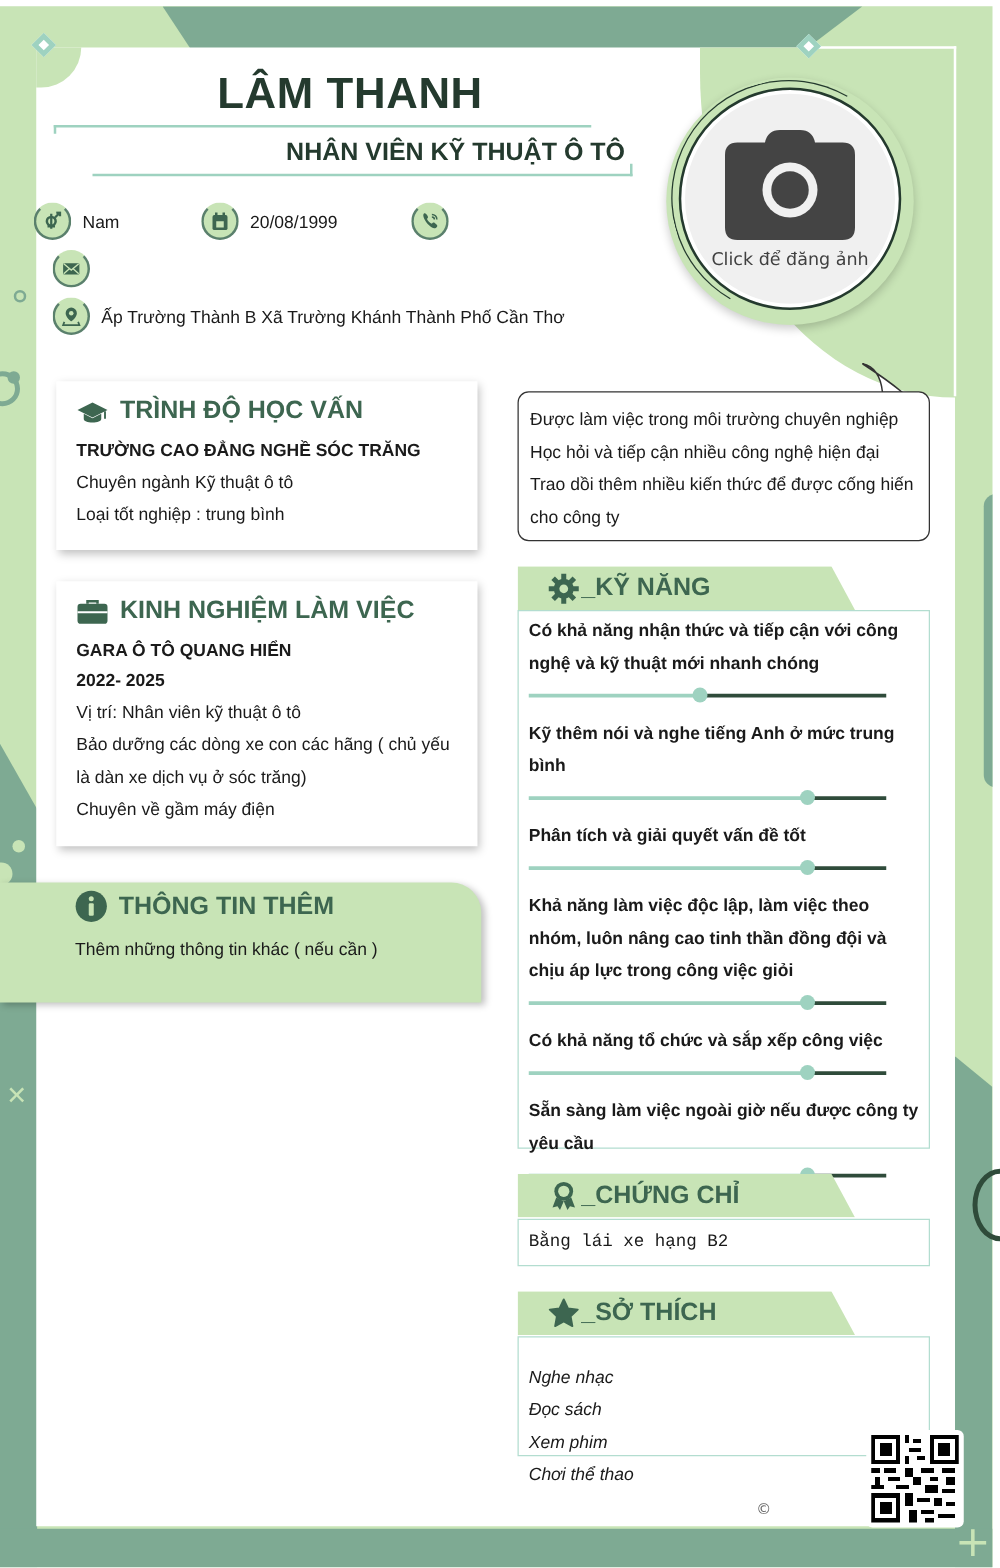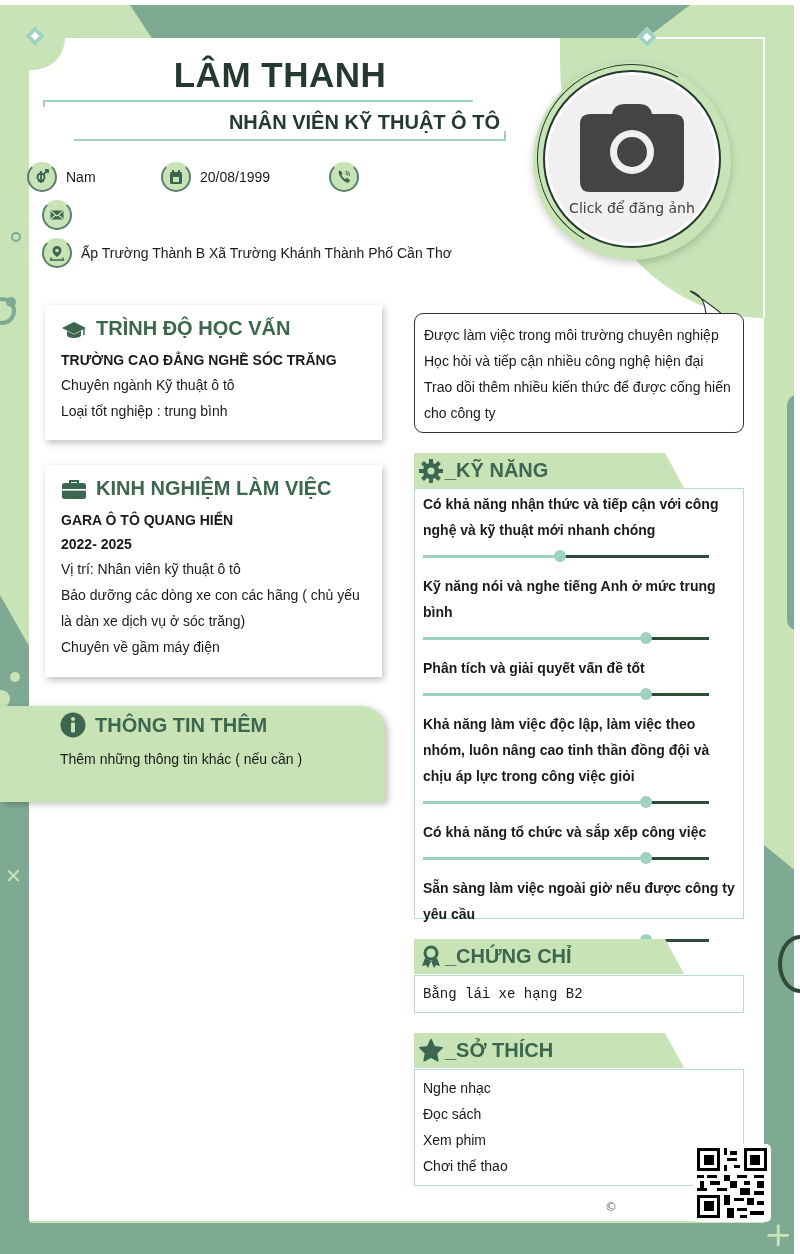--- a/index.html
+++ b/index.html
@@ -55,21 +55,21 @@
     .line { font-size: 14px; line-height: 26px; color: #1a1a1a; }
     .line.b { font-weight: bold; line-height: 24px; }
 
     .extra { position: absolute; left: 0; top: 706px; width: 385px; height: 96px; background: #c8e4b6; border-radius: 0 24px 0 0; box-shadow: 3px 2px 6px rgba(0,0,0,0.25); padding: 6px 0 0 60px; }
 
     
     .bubble { position: absolute; left: 414px; top: 313px; width: 330px; height: 120px; border: 1.5px solid #333; border-radius: 9px; padding: 8px 9px; background: #fff; }
     .bubble-tail { position: absolute; left: 688px; top: 290px; width: 36px; height: 26px; }
     .bubble .line { line-height: 26px; }
 
-    .sec-head { position: absolute; left: 414px; width: 270px; height: 35px; background: #c8e4b6; clip-path: polygon(0 0, 93% 0, 100% 100%, 0 100%); display: flex; align-items: center; padding-left: 4px; font-size: 20px; font-weight: bold; color: #3d6650; }
+    .sec-head { position: absolute; left: 414px; width: 270px; height: 35px; background: #c8e4b6; clip-path: polygon(0 0, 93% 0, 100% 100%, 0 100%); display: flex; align-items: center; padding-left: 24px; font-size: 20px; font-weight: bold; color: #3d6650; }
     .sec-head svg { width: 26px; height: 26px; margin-right: 1px; }
     .sec-box { position: absolute; left: 414px; width: 330px; border: 1.5px solid #b3ddd0; background: #fff; padding: 2px 8px; }
 
     .skill { margin-bottom: 2px; }
     .skill .line { line-height: 26px; font-weight: bold; }
     .slider { position: relative; height: 28px; width: 286px; }
     .slider .track-done { position: absolute; left: 0; top: 12px; height: 3px; background: #9ed2c0; }
     .slider .track-rest { position: absolute; top: 12px; height: 3px; background: #2f4b3a; }
     .slider .knob { position: absolute; top: 7px; width: 12px; height: 12px; margin-left: -6px; border-radius: 50%; background: #9ed2c0; }
 
@@ -235,21 +235,21 @@
 <div class="sec-box" style="top:488px; height:431px;" id="skills-box">
     <div class="skill">
       <div class="line">Có khả năng nhận thức và tiếp cận với công nghệ và kỹ thuật mới nhanh chóng</div>
       <div class="slider">
         <div class="track-done" style="width: 48%;"></div>
         <div class="track-rest" style="left: 48%; width: 52%;"></div>
         <div class="knob" style="left: 48%;"></div>
       </div>
     </div>
     <div class="skill">
-      <div class="line">Kỹ năng nói và nghe tiếng Anh ở mức trung bình</div>
+      <div class="line">Kỹ thêm nói và nghe tiếng Anh ở mức trung bình</div>
       <div class="slider">
         <div class="track-done" style="width: 78%;"></div>
         <div class="track-rest" style="left: 78%; width: 22%;"></div>
         <div class="knob" style="left: 78%;"></div>
       </div>
     </div>
     <div class="skill">
       <div class="line">Phân tích và giải quyết vấn đề tốt</div>
       <div class="slider">
         <div class="track-done" style="width: 78%;"></div>
@@ -294,21 +294,21 @@
 <div class="sec-box" style="top:975px; height:38px; padding-top:7px;">
   <div class="line" style="line-height:22px;font-family:Liberation Mono, monospace;">Bằng lái xe hạng B2</div>
 </div>
 
 <div class="sec-head" style="top:1033px;">
   <svg viewBox="0 0 26 26">
       <path d="M13 1.5l3.4 7.2 7.8 1-5.7 5.4 1.4 7.8L13 19.2l-6.9 3.7 1.4-7.8L1.8 9.7l7.8-1z" fill="#3d6650" stroke="#3d6650" stroke-linejoin="round" stroke-width="1.5"></path>
     </svg>
   <span>_SỞ THÍCH</span>
 </div>
-<div class="sec-box" style="top:1069px; height:117px; padding-top:5px;">
+<div class="sec-box" style="top:1069px; height:96px; padding-top:18px;font-style:italic;">
   <div class="line">Nghe nhạc</div>
   <div class="line">Đọc sách</div>
   <div class="line">Xem phim</div>
   <div class="line">Chơi thể thao</div>
 </div>
 
 <div class="copyright">©</div>
 
 <div class="qr">
   <svg viewBox="0 0 21 21" width="70" height="70" shape-rendering="crispEdges">

